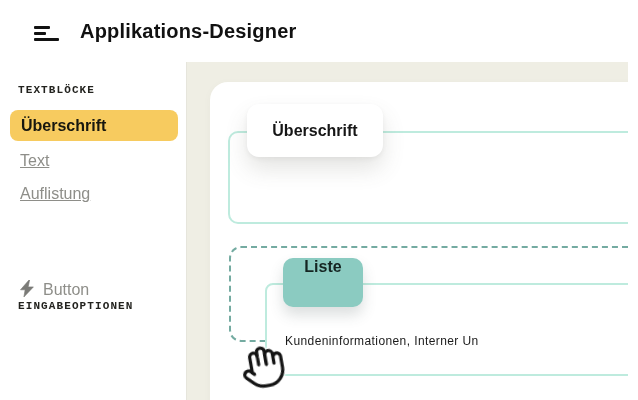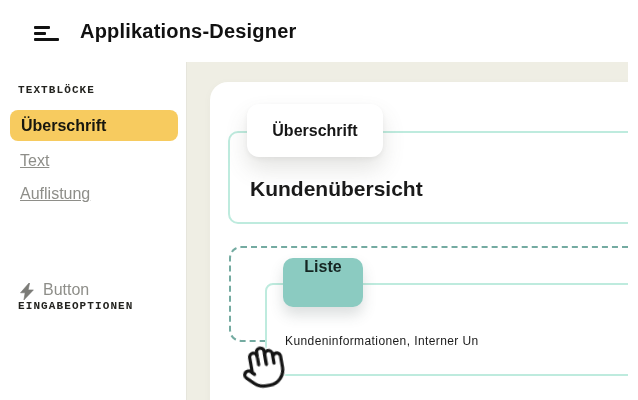--- a/index.html
+++ b/index.html
@@ -39,21 +39,21 @@
   }
   .side-item.i-text{top:88px;}
   .side-item.i-auflistung{top:121px;text-align:right;}
   .side-pill{
     position:absolute;left:10px;top:48px;width:168px;height:31px;
     background:var(--accent_yellow,#F7CB5F);border-radius:8px;
     display:flex;align-items:center;padding-left:11px;box-sizing:border-box;
     font-size:16px;font-weight:bold;color:#17170f;cursor:pointer;
   }
   .side-item-row{
-    position:absolute;left:20px;top:218px;display:flex;align-items:flex-end;gap:9px;cursor:pointer;
+    position:absolute;left:20px;top:218px;display:flex;align-items:flex-start;gap:9px;cursor:pointer;
   }
   .side-item-row .label{font-size:16px;color:var(--text_muted,#8E8E89);line-height:20px;}
   .bolt{width:14px;height:17px;display:block;}
 
   
   .canvas{
     position:absolute;left:187px;top:62px;width:451px;height:338px;
     background:var(--canvas_bg,#EFEEE4);overflow:hidden;
   }
   .card{
@@ -137,21 +137,20 @@
     </div>
   </div>
 
   <div class="canvas">
     <div class="card"></div>
 
     <div class="heading-box"></div>
     <div class="heading-chip">
       <span>Überschrift</span>
     </div>
-    <div class="heading-text">Kundenübersicht</div>
 
     <div class="dashed-box"></div>
     <div class="liste-box">
       <div class="liste-text">Kundeninformationen, Interner Un</div>
     </div>
     <div class="liste-chip">
       <span>Liste</span>
     </div>
 
     <svg class="hand-cursor" viewBox="0 0 24 24">

